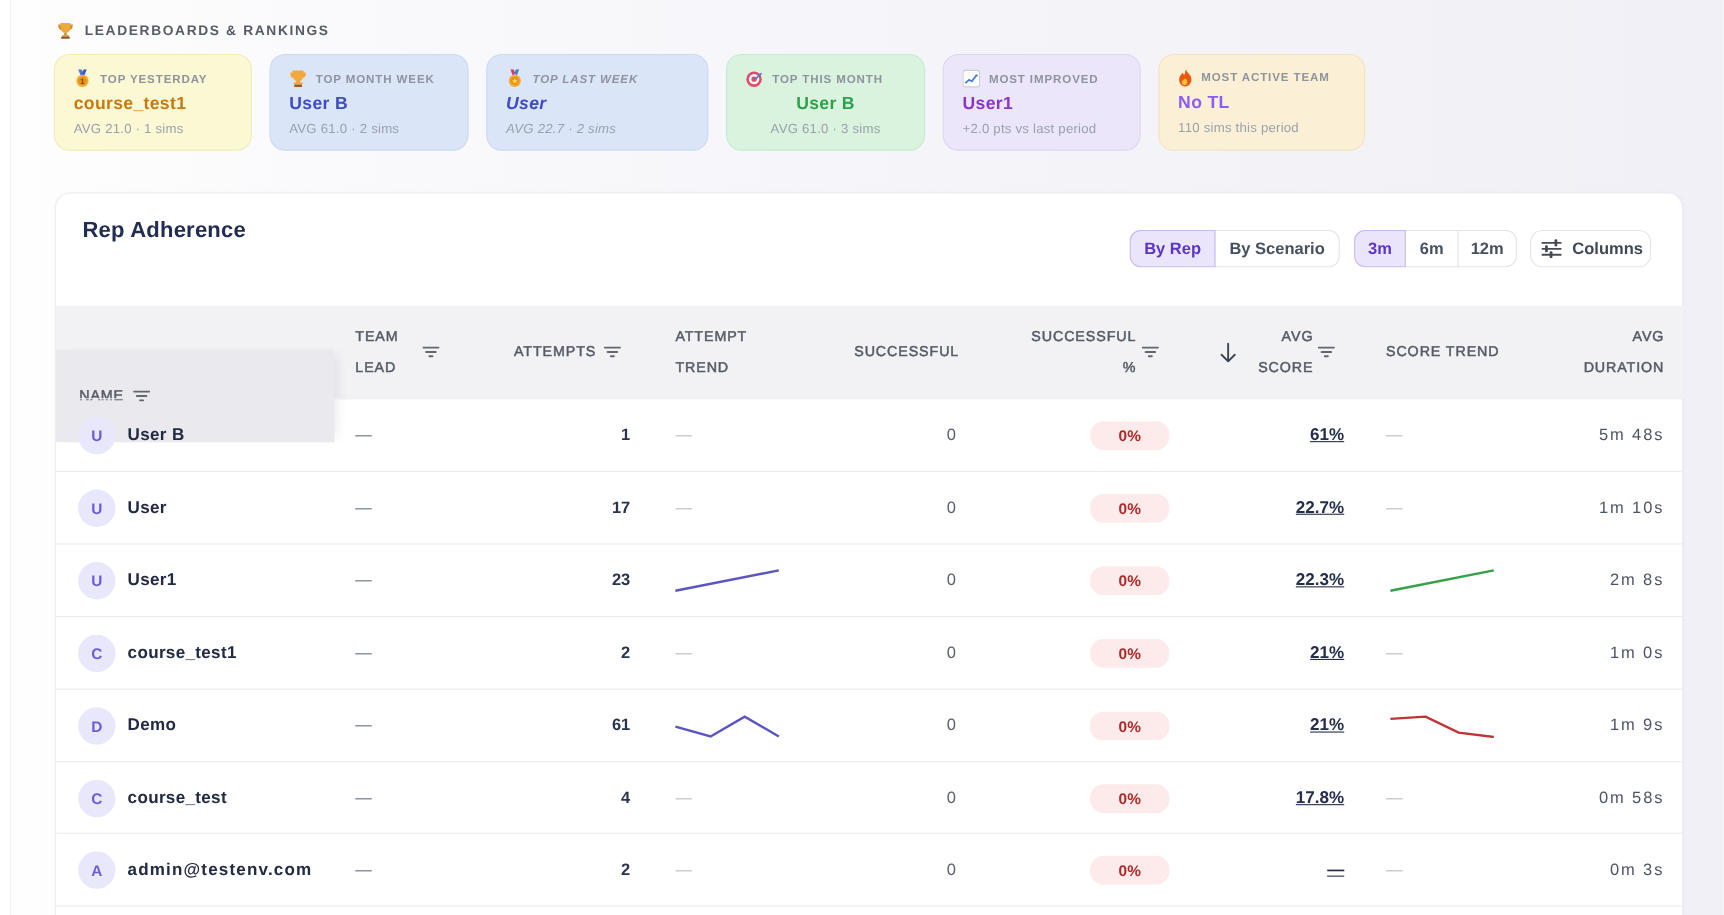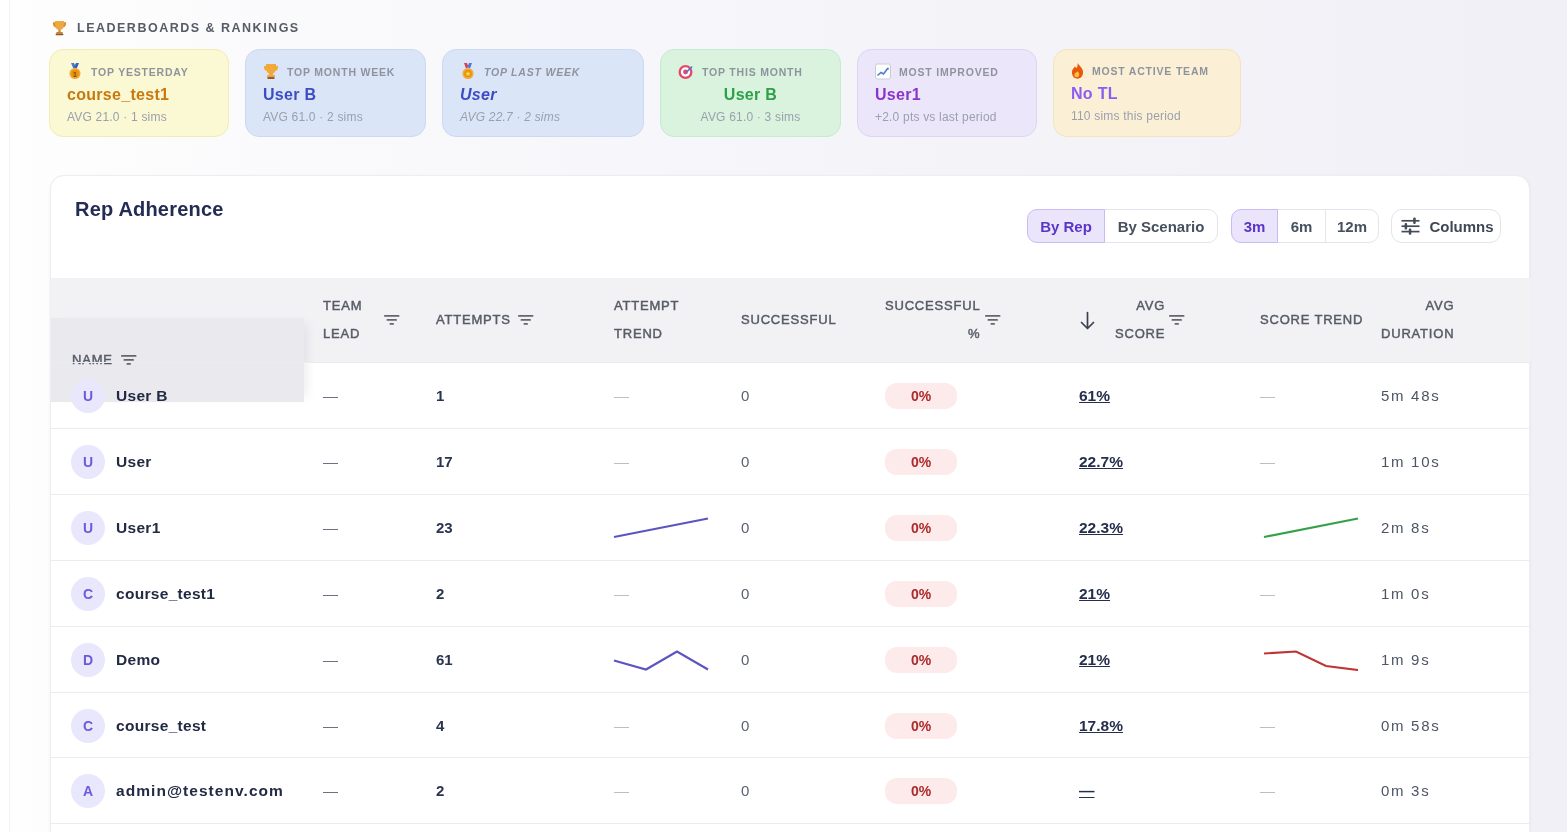--- a/index.html
+++ b/index.html
@@ -47,21 +47,21 @@
 .colbtn { margin-left:12px; width:110px; height:34px; border:1px solid #e3e5ea; border-radius:11px; display:flex; align-items:center; justify-content:center; gap:9px; font-size:15px; font-weight:bold; color:#3f4754; background:#fff; }
 .bBR { width:78px; } .bBS { width:114px; } .b3 { width:47px; } .b6 { width:49px; } .b12 { width:54px; }
 
 .thead { position:absolute; top:102px; left:0; width:1480px; height:84px; background:#f2f2f5; display:flex; }
 .th { height:84px; display:flex; align-items:center; font-size:13px; font-weight:normal; -webkit-text-stroke:0.45px #565b66; color:#565b66; letter-spacing:0.8px; line-height:28px; }
 .th .hl { text-transform:uppercase; }
 .tr { position:absolute; left:0; width:1480px; height:66px; border-top:1px solid #eaecef; display:flex; align-items:center; }
 .cell { height:66px; display:flex; align-items:center; }
 
 .w1{width:253px;} .w2{width:132px;} .w3{width:153px;} .w4{width:152px;} .w5{width:144px;} .w6{width:194px;} .w7{width:159px;} .w8{width:143px;} .w9{width:150px;}
-.ra { justify-content:flex-start; }
+.ra { justify-content:flex-end; }
 .avatar { width:34px; height:34px; border-radius:50%; background:#e9e7fc; display:flex; align-items:center; justify-content:center; font-size:14px; font-weight:bold; color:#6b5bda; margin-left:20px; }
 .nmtxt { font-size:15.5px; font-weight:bold; color:#222a44; margin-left:11px; letter-spacing:0.3px; }
 .dash1 { color:#6a7280; font-size:15px; margin-left:19px; }
 .dash2 { color:#b9bfc8; font-size:15px; }
 .att { font-size:15px; font-weight:bold; color:#2b344e; padding-right:16px; }
 .succ { font-size:15px; color:#5a6170; padding-right:16px; }
 .badge { width:72px; height:26px; border-radius:12px; background:#fdeaea; color:#ae2a2a; font-size:14px; font-weight:bold; display:flex; align-items:center; justify-content:center; margin-right:16px; }
 .avgs { font-size:15.5px; font-weight:bold; color:#252e4c; padding-right:16px;text-decoration:underline; }
 .dur { font-size:15px; letter-spacing:1.7px; color:#4d5565; padding-right:18px; }
 .p4 { padding-left:25px; } .p8 { padding-left:22px; }

